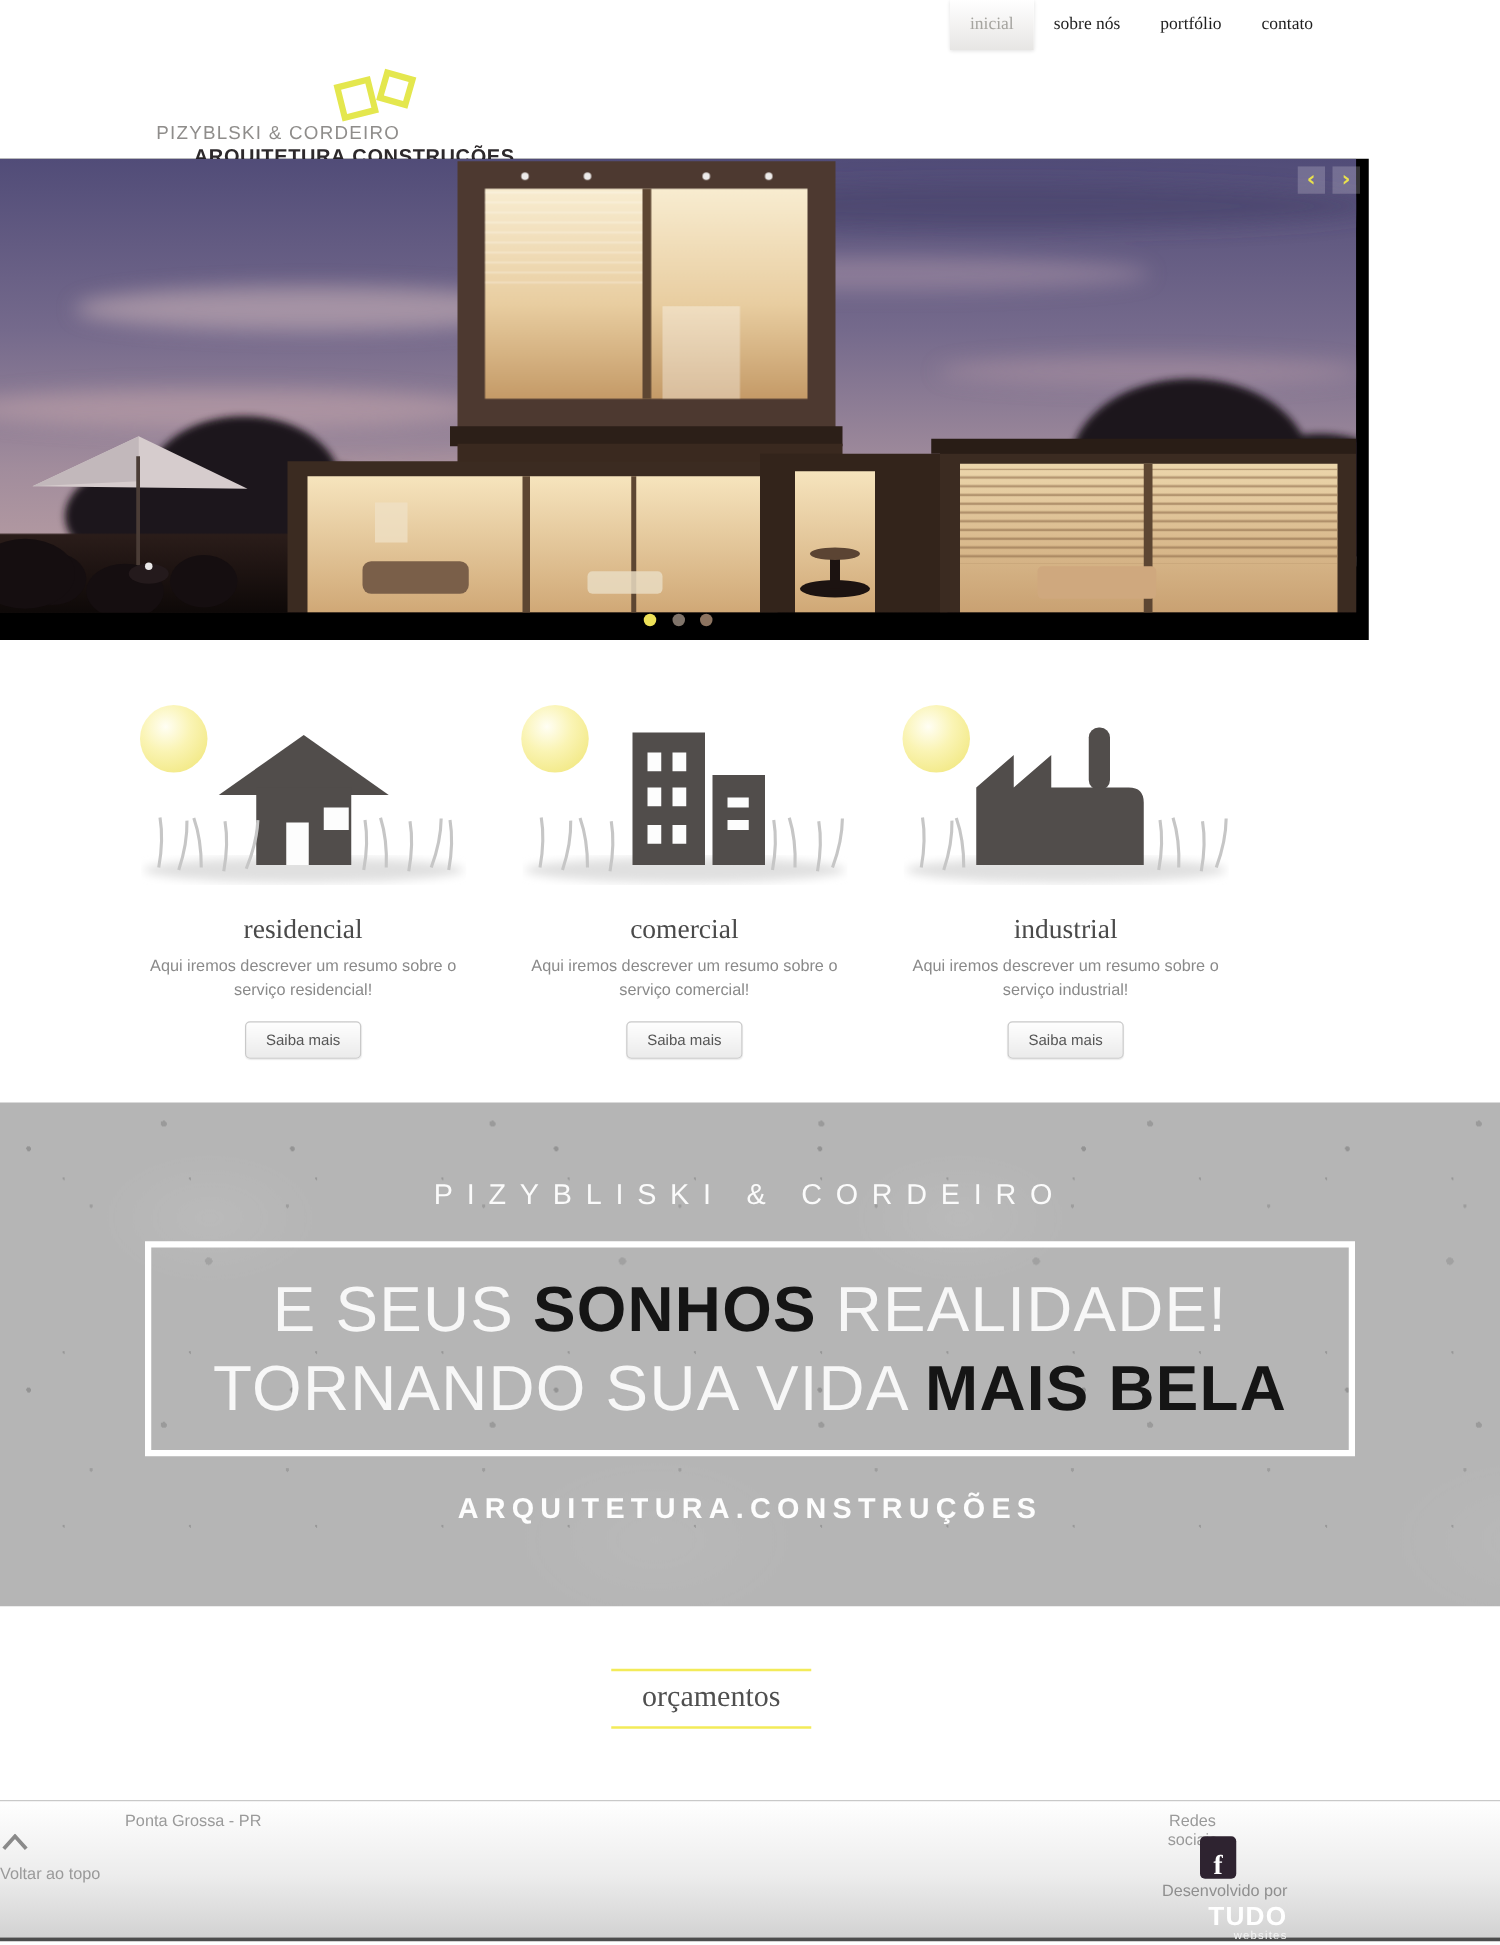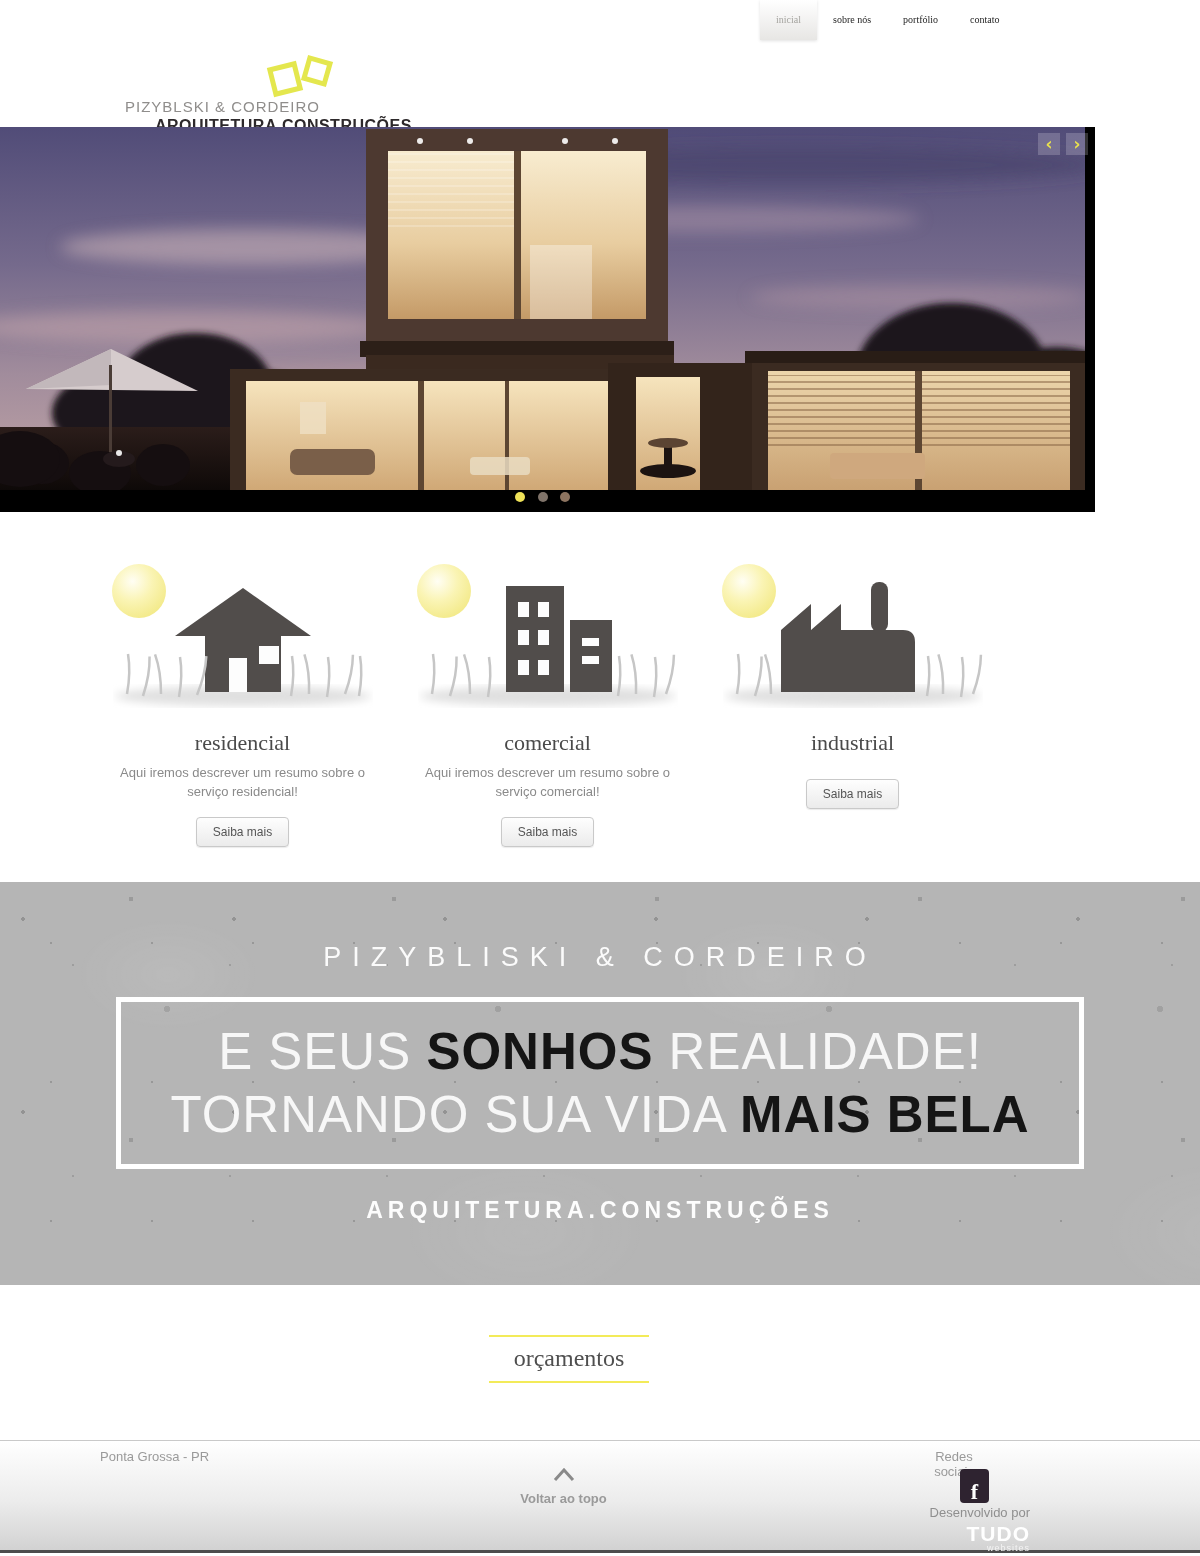--- a/index.html
+++ b/index.html
@@ -2,21 +2,21 @@
 <html><head>
 <meta charset="utf-8">
 <style>
   * { margin:0; padding:0; box-sizing:border-box; }
   body { font-family:"Liberation Sans", sans-serif; background:#fff; }
   .page { width:1200px; height:1556px; overflow:hidden; background:#fff; position:relative; }
 
   
   .header { position:relative; height:127px; background:#fff; }
   .nav { position:absolute; top:0; left:760px; display:flex; }
-  .nav-item { font-family:"Liberation Serif", serif; font-size:10px; color:#1f1f1f;
+  .nav-item { font-family:"Liberation Serif", serif; font-size:14px; color:#1f1f1f;
               line-height:40px; padding:0 16px; cursor:pointer; white-space:nowrap; }
   .nav-item.active { color:#a5a49f; background:linear-gradient(#ffffff,#e7e6e4);
                      box-shadow:0 1px 3px rgba(0,0,0,.12); }
   .logo { position:absolute; left:125px; top:74px;margin-top:24px; }
   .logo-line1 { font-size:15px; letter-spacing:1px; color:#8f8d8b; font-weight:400;
                 font-family:"Liberation Sans", sans-serif; }
   .logo-line2 { font-size:16px; letter-spacing:.5px; color:#2d292b; font-weight:700;
                 padding-left:30px; margin-top:2px; }
   .logo-mark { position:absolute; left:268px; top:52px; width:80px; height:60px; }
   .logo-mark .sq1 { position:absolute; left:2px; top:12px; width:30px; height:30px;
@@ -57,41 +57,41 @@
     background-color:#b5b5b5;
     background-image:
       radial-gradient(circle 2px  at 23px 37px,  rgba(70,70,70,.30) 97%, transparent),
       radial-gradient(circle 1.5px at 73px 83px, rgba(80,80,80,.24) 97%, transparent),
       radial-gradient(circle 2.5px at 131px 17px, rgba(60,60,60,.22) 97%, transparent),
       radial-gradient(circle 1px  at 51px 61px,  rgba(90,90,90,.32) 97%, transparent),
       radial-gradient(circle 3px  at 167px 127px, rgba(70,70,70,.18) 97%, transparent),
       radial-gradient(ellipse 90px 55px at 28% 22%, rgba(255,255,255,.07), transparent),
       radial-gradient(ellipse 120px 70px at 75% 70%, rgba(255,255,255,.05), transparent);
     background-size:211px 193px, 157px 211px, 263px 241px, 101px 139px, 331px 307px, 600px 420px, 700px 500px; }
-  .banner-heading { padding-top:60px; font-size:27px; font-weight:400; letter-spacing:11px;
+  .banner-heading { padding-top:60px; font-size:23px; font-weight:400; letter-spacing:11px;
                     color:#fbfbfb; }
   .quote-box { width:968px; height:172px; border:5px solid #fff; margin:24px auto 0;
                display:flex; flex-direction:column; justify-content:center; }
   .quote-line { font-size:51px; line-height:63px; letter-spacing:1px; color:#f7f7f7;
                 font-weight:400; white-space:nowrap; }
   .quote-line .dark { color:#151515; font-weight:700; }
   .banner-sub { margin-top:28px; font-size:23px; font-weight:700; letter-spacing:5px; color:#fdfdfd; }
 
   
   .quote-section { height:155px; padding-top:50px;margin-left:24px; }
   .qs-inner { width:1090px; text-align:center; }
   .qs-line { width:160px; height:2px; background:#f3eb59; margin:0 auto; }
   .qs-title { font-family:"Liberation Serif", serif; font-size:24px; color:#4f4f4f;
               font-weight:400; margin:8px 0 9px; }
 
   
   .footer { height:113px; border-top:1px solid #c9c9c9; border-bottom:3px solid #4d4d4d;
             background:linear-gradient(#ffffff 0%, #ececec 55%, #d2d2d2 100%); position:relative; }
   .footer-loc { position:absolute; left:100px; top:8px; font-size:13px; color:#9a9a9a; }
-  .totop { position:absolute; left:16px; top:26px; width:1095px; text-align:center; cursor:pointer;font-weight:bold; }
+  .totop { position:absolute; left:0; top:26px; width:1095px; cursor:pointer; }
   .totop-label { font-size:13px; color:#9a9a9a; margin-top:6px; }
   .social-label { position:absolute; left:918px; top:8px; width:72px; text-align:center;
                   font-size:13px; color:#9a9a9a; }
   .fb-icon { position:absolute; left:960px; top:28px; width:29px; height:34px; background:#2e2330;
              border-radius:4px; color:#fff; display:flex; align-items:flex-end; justify-content:center;
              font-size:22px; font-weight:700; cursor:pointer; line-height:1;
              font-family:"Liberation Serif", serif; }
   .devby { position:absolute; left:870px; top:64px; width:160px; text-align:right; }
   .devby-label { font-size:13px; color:#8f8f8f; }
   .devname { font-size:21px; font-weight:700; color:#ffffff; letter-spacing:1px; line-height:1;
@@ -340,20 +340,21 @@
               <use href="#blade1" x="32" y="124" transform="rotate(8 32 124)"></use>
             <use href="#blade1" x="48" y="122" transform="rotate(-10 48 122)"></use>
             <use href="#blade1" x="204" y="124"></use>
               <use href="#blade1" x="220" y="122" transform="rotate(-8 220 122)"></use>
             <use href="#blade1" x="238" y="125"></use>
               <use href="#blade1" x="250" y="122" transform="rotate(10 250 122)"></use>
           </g>
         </svg>
       </div>
       <div class="service-title">industrial</div>
+      <p class="service-desc">Aqui iremos descrever um resumo sobre o serviço industrial!</p>
       <span class="btn">Saiba mais</span>
     </div>
   </div>
 
   <div class="banner">
     <div class="banner-heading">PIZYBLISKI &amp; CORDEIRO</div>
     <div class="quote-box">
       <div class="quote-line"><span>E SEUS </span><span class="dark">SONHOS</span><span> REALIDADE!</span></div>
       <div class="quote-line"><span>TORNANDO SUA VIDA </span><span class="dark">MAIS BELA</span></div>
     </div>

